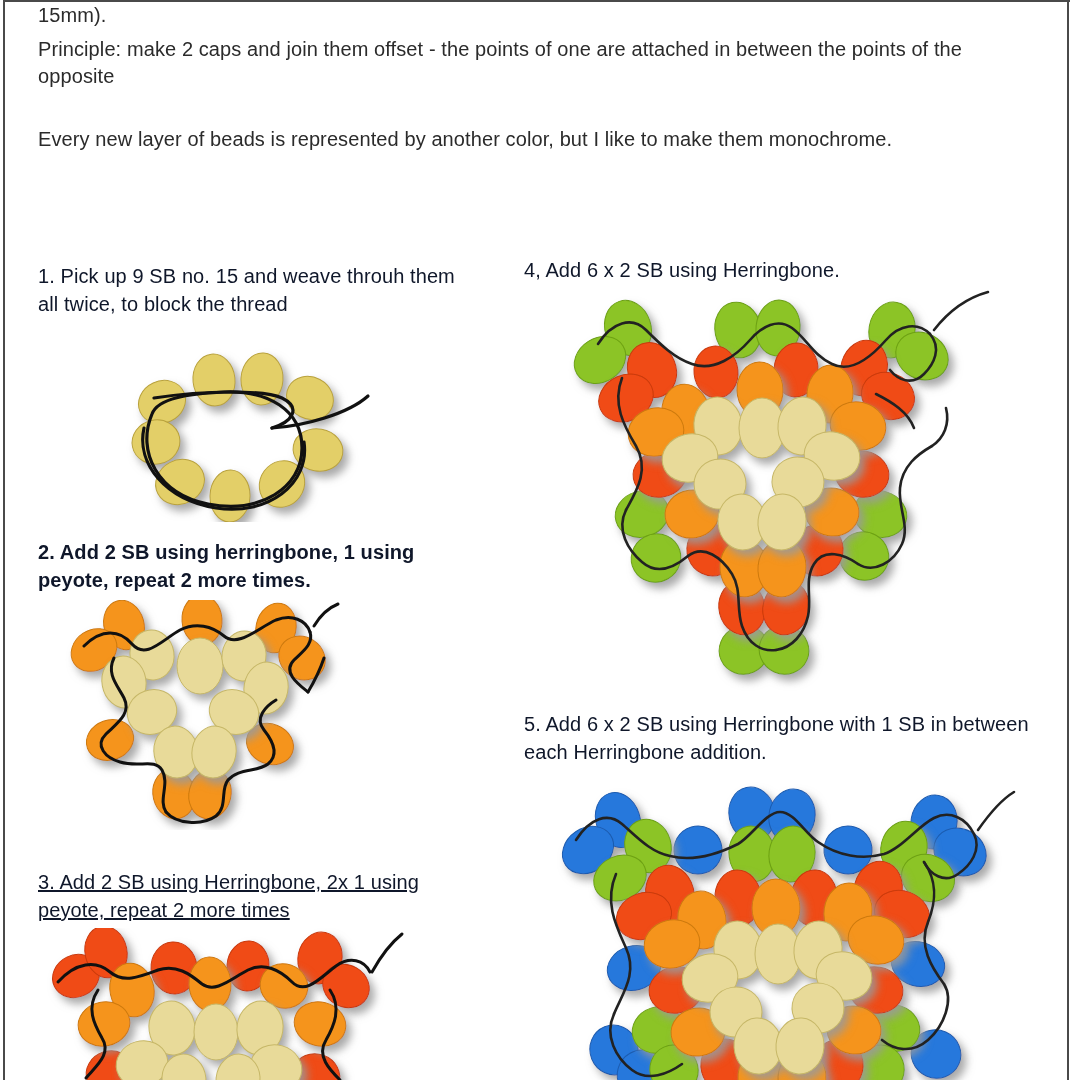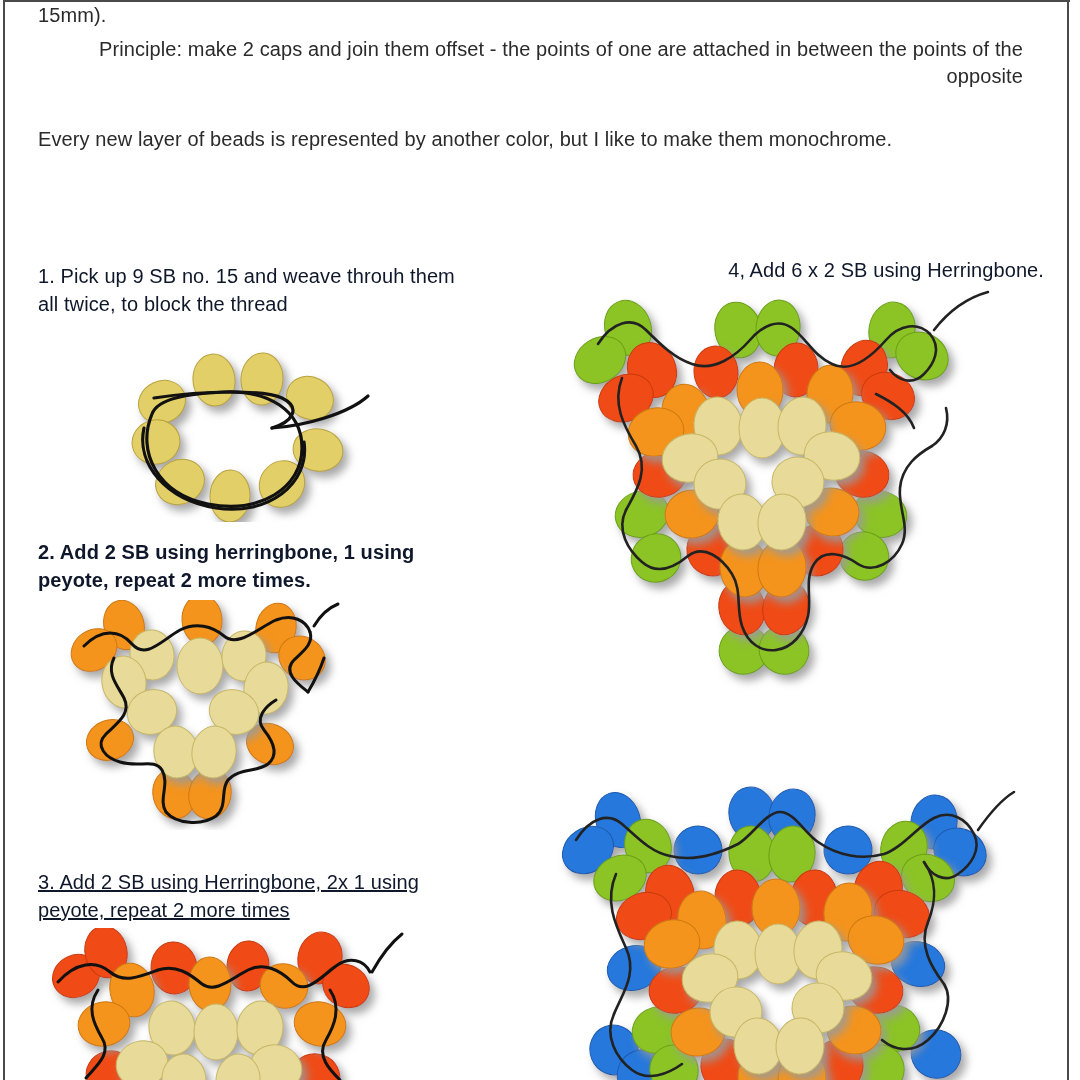--- a/index.html
+++ b/index.html
@@ -49,35 +49,35 @@
   
   .intro {
     position: absolute;
     left: 38px;
     font-size: 20px;
     line-height: 27px;
     color: #2b2b2b;
     letter-spacing: .1px;
   }
   #intro-frag  { top: 2px;  width: 980px; }
-  #intro-principle { top: 36px; width: 985px; text-align: right; }
+  #intro-principle { top: 36px; width: 985px; }
   #intro-colors { top: 126px; width: 960px; }
   .dim { color: #8e8e8e; }
 
   .step-label {
     position: absolute;
     font-size: 20px;
     line-height: 28px;
     color: #0f172a;
     letter-spacing: .1px;
   }
   #label-1 { left: 38px;  top: 262px; width: 440px; }
   #label-2 { left: 38px;  top: 538px; width: 440px; font-weight: bold; }
   #label-3 { left: 38px;  top: 868px; width: 450px; text-decoration: underline; }
-  #label-4 { left: 524px; top: 256px; width: 520px; text-align: right; }
+  #label-4 { left: 524px; top: 256px; width: 520px; }
   #label-5 { left: 524px; top: 710px; width: 520px; }
 
   
   .diagram { position: absolute; }
   #diagram-1 { left: 96px;  top: 332px;  width: 290px; height: 190px; }
   #diagram-2 { left: 62px;  top: 600px;  width: 300px; height: 230px; }
   #diagram-3 { left: 24px;  top: 928px;  width: 380px; height: 160px; }
   #diagram-4 { left: 546px; top: 286px;  width: 470px; height: 410px; }
   #diagram-5 { left: 546px; top: 778px;  width: 470px; height: 306px; }
   .diagram svg { display: block; width: 100%; height: 100%; }
@@ -96,20 +96,21 @@
   <div class="intro" id="intro-principle">Principle: make 2 caps and join them offset - the points of one are attached in between the points of the opposite</div>
 
   <div class="intro" id="intro-colors">
     <div>Every new layer of beads is represented by another color, but I like to make them monochrome.</div>
   </div>
 
   <div class="step-label" id="label-1">1. Pick up 9 SB no. 15 and weave throuh them all twice, to block the thread</div>
   <div class="step-label" id="label-2">2. Add 2 SB using herringbone, 1 using peyote, repeat 2 more times.</div>
   <div class="step-label" id="label-3">3. Add 2 SB using Herringbone, 2x 1 using peyote, repeat 2 more times</div>
   <div class="step-label" id="label-4">4, Add 6 x 2 SB using Herringbone.</div>
+  <div class="step-label" id="label-5">5. Add 6 x 2 SB using Herringbone with 1 SB in between each Herringbone addition.</div>
 
   <svg width="0" height="0" style="position:absolute" aria-hidden="true">
     <defs>
       <filter id="beadShadow" x="-60%" y="-60%" width="240%" height="240%">
         <feDropShadow dx="5" dy="6" stdDeviation="4" flood-color="#9a9a9a" flood-opacity="0.85"></feDropShadow>
       </filter>
     </defs>
   </svg>
 
   <div class="diagram" id="diagram-1">

